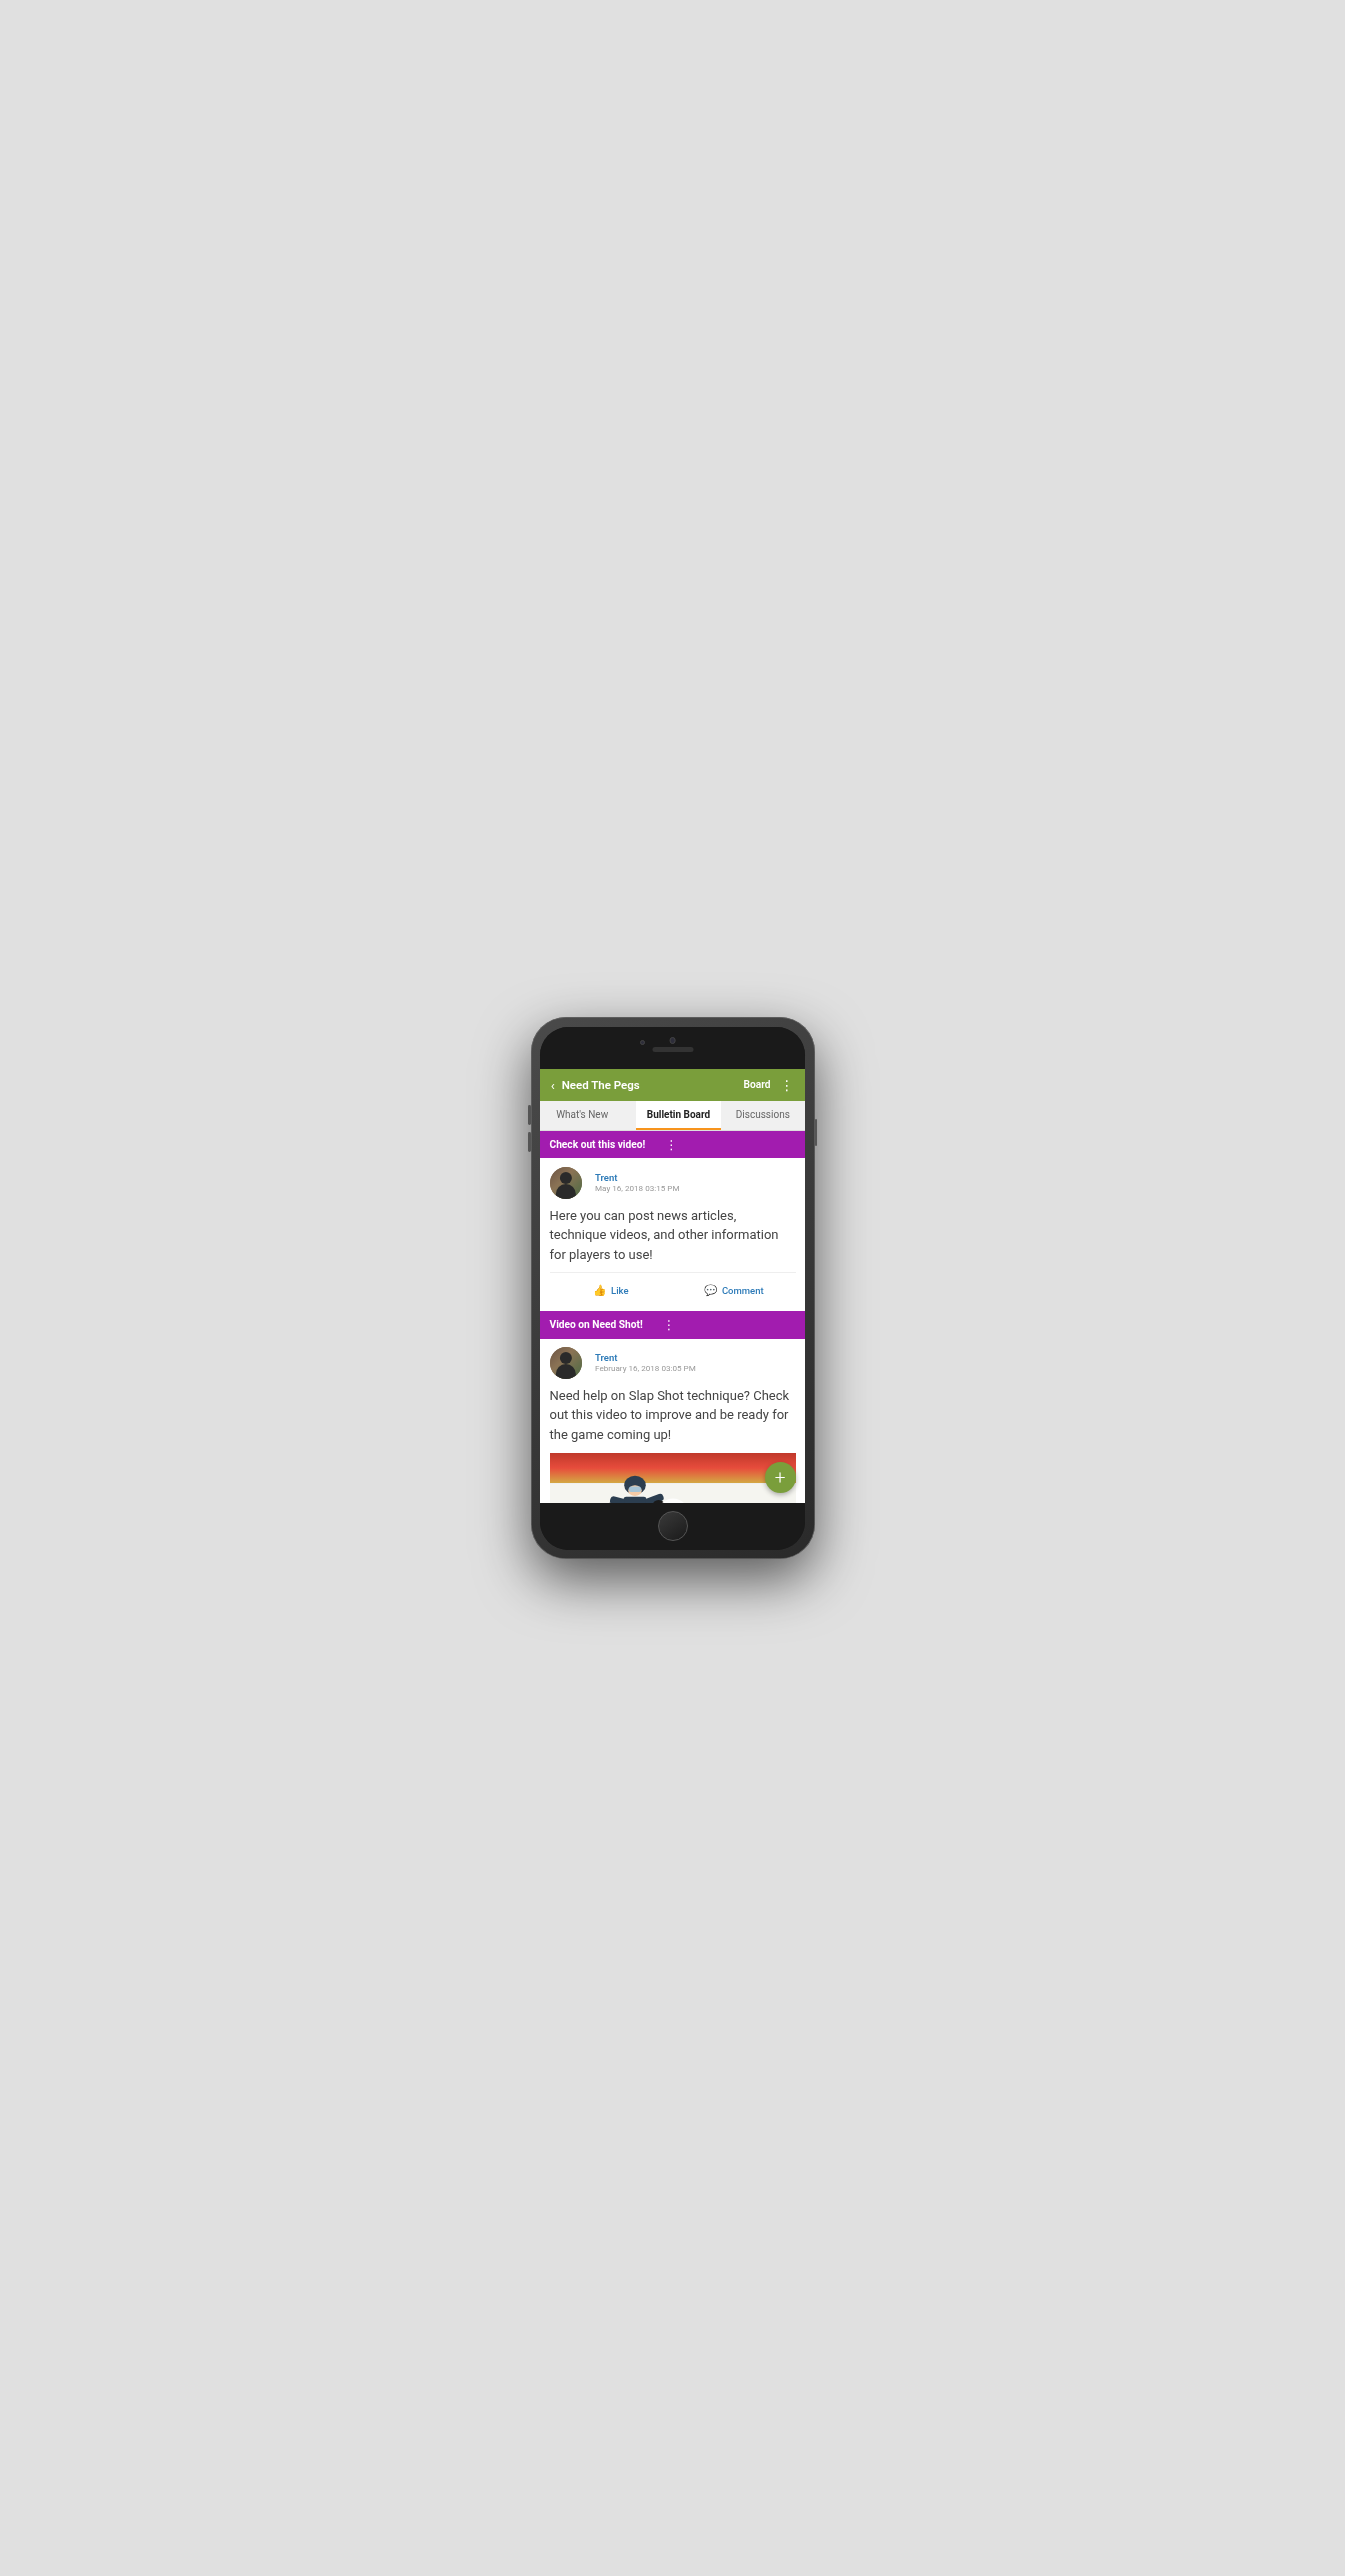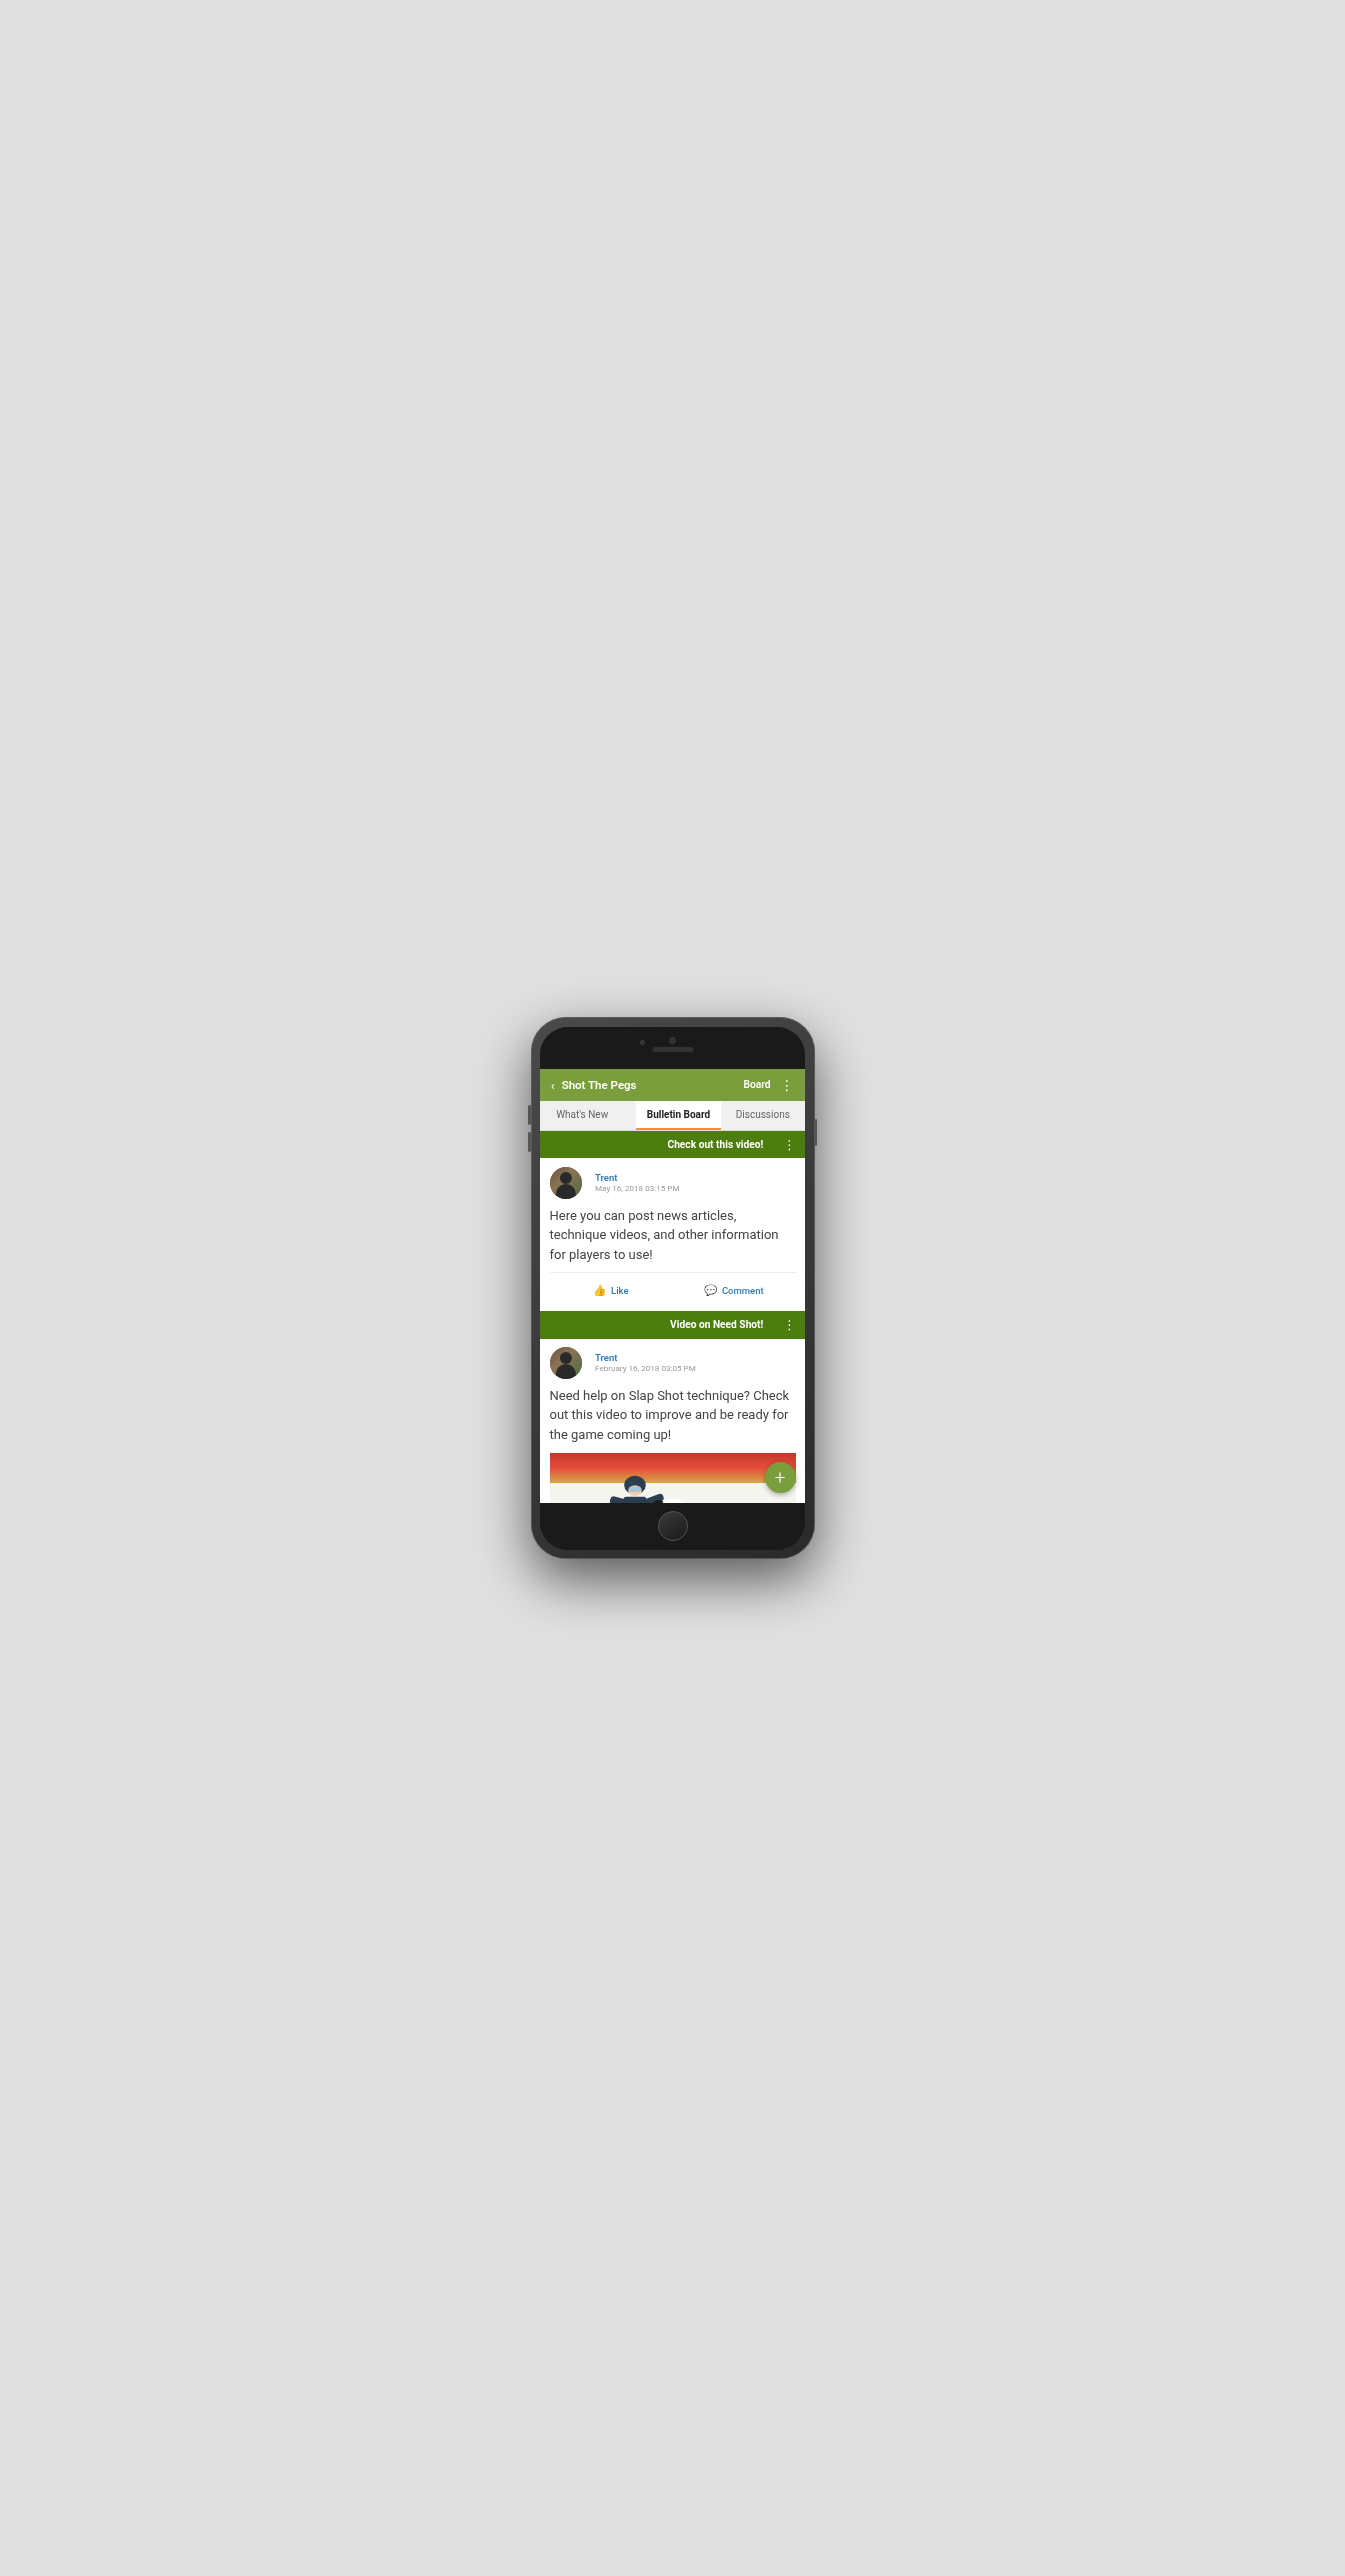--- a/index.html
+++ b/index.html
@@ -182,25 +182,25 @@
       background: white;
       position: relative;
     }
 
     
     .post-card {
       background: white;
       margin-bottom: 1.4px;
     }
     .post-header {
-      background: #4d7c0f;
+      background: #a21caf;
       padding: 6.8px 9.5px;
       display: flex;
       align-items: center;
-      justify-content: flex-end;
+      justify-content: flex-start;
       gap: 20px;
     }
     .post-title {
       color: white;
       font-size: 10.2px;
       font-weight: 700;
     }
     .post-dots {
       color: white;
       font-size: 12.2px;
@@ -407,21 +407,21 @@
       <div class="front-camera"></div>
       <div class="camera"></div>
       <div class="speaker"></div>
     </div>
 
     <div class="screen">
 
       <div class="app-header">
         <div class="header-left">
           <span class="back-arrow">‹</span>
-          <span class="header-title">Shot The Pegs</span>
+          <span class="header-title">Need The Pegs</span>
         </div>
         <div class="header-right">
           <span class="manage-btn">Board</span>
           <span class="dots-icon">⋮</span>
         </div>
       </div>
 
       <div class="tabs">
         <div class="tab">What's New</div>
         <div class="tab active">Bulletin Board</div>

